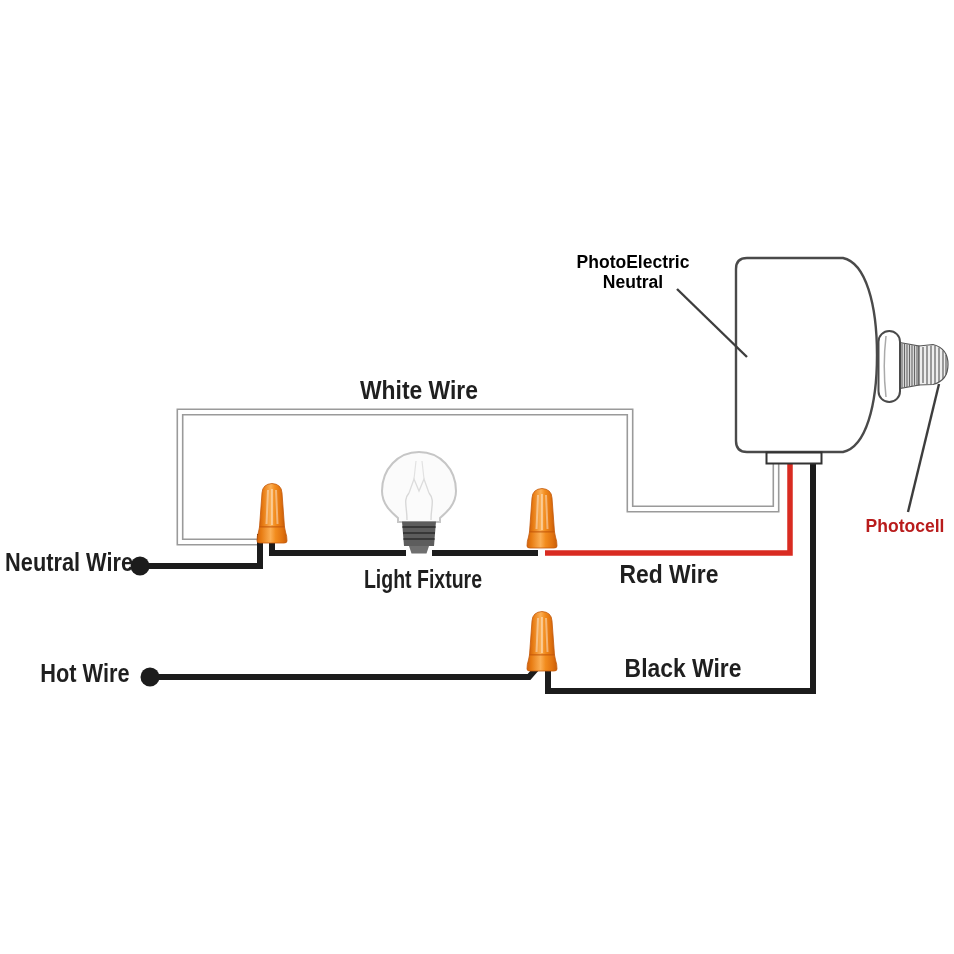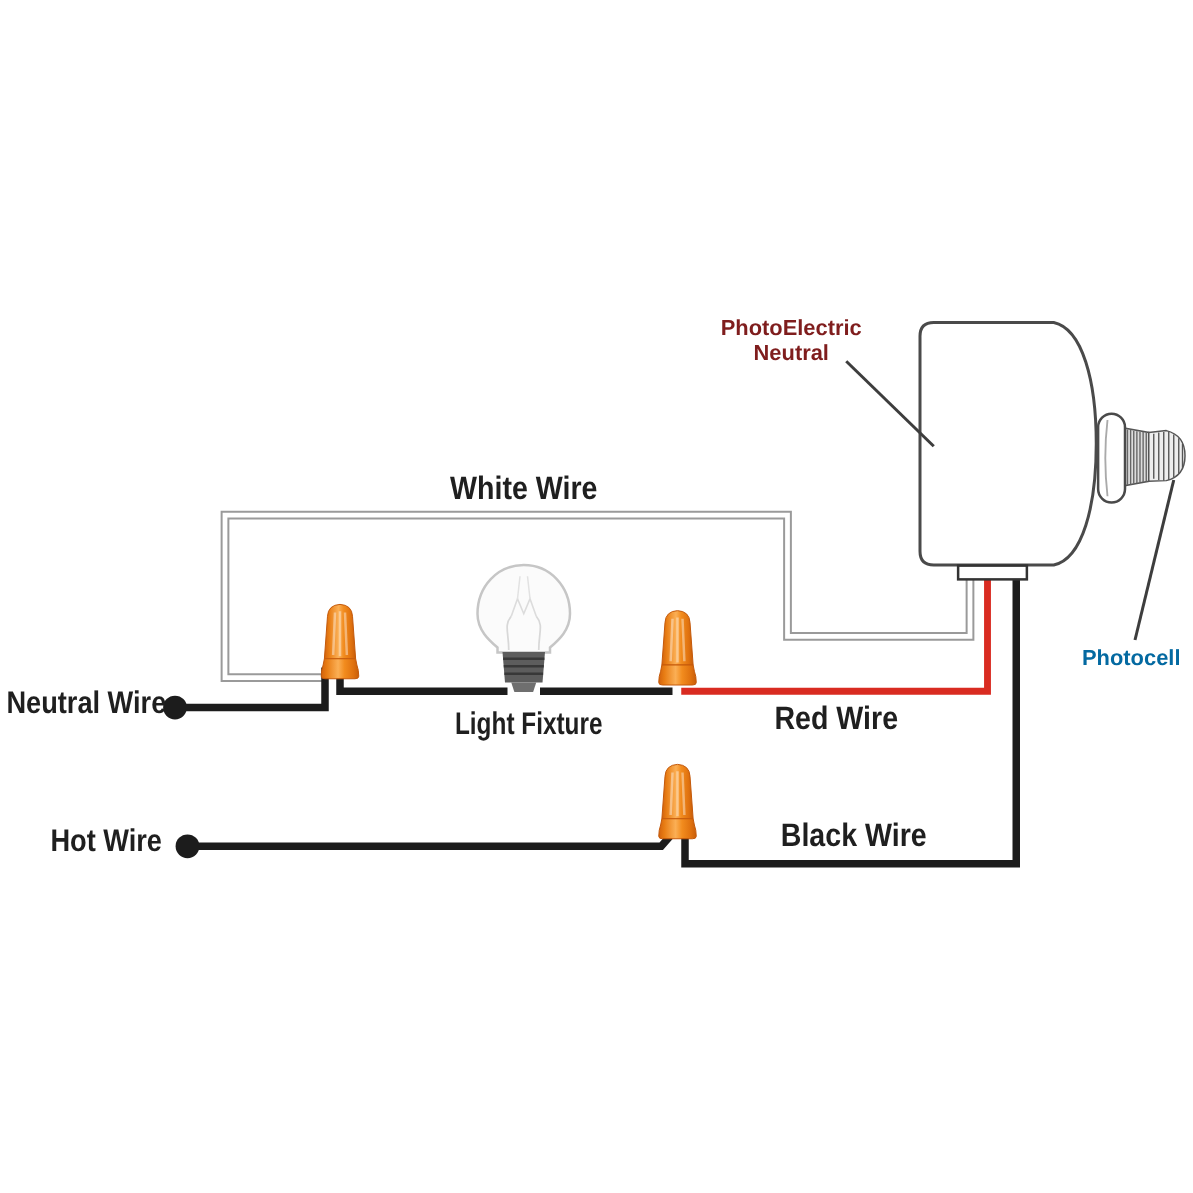--- a/index.html
+++ b/index.html
@@ -11,22 +11,22 @@
   .stage svg { position:absolute; left:0; top:0; }
   .lbl {
     position:absolute; font-weight:bold; color:#1f1f1f; white-space:nowrap;
   }
   .lbl-white    { left:419px; top:375px; font-size:26px; transform:translateX(-50%) scaleX(.88); }
   .lbl-neutral  { right:821px; top:548px; font-size:25px; transform:scaleX(.87); transform-origin:right top; }
   .lbl-hot      { right:824px; top:659px; font-size:25px; transform:scaleX(.87); transform-origin:right top; }
   .lbl-fixture  { left:423px; top:565px; font-size:25px; transform:translateX(-50%) scaleX(.78); }
   .lbl-red      { left:669px; top:559px; font-size:26px; transform:translateX(-50%) scaleX(.88); }
   .lbl-black    { left:683px; top:653px; font-size:26px; transform:translateX(-50%) scaleX(.88); }
-  .lbl-pes      { left:633px; top:252px; font-size:17.5px; line-height:20px; color:#7f1d1d; text-align:center; transform:translateX(-50%); }
-  .lbl-photocell{ left:905px; top:516px; font-size:17.5px; color:#0369a1; transform:translateX(-50%); }
+  .lbl-pes      { left:633px; top:252px; font-size:17.5px; line-height:20px; color:#000000; text-align:center; transform:translateX(-50%); }
+  .lbl-photocell{ left:905px; top:516px; font-size:17.5px; color:#b91c1c; transform:translateX(-50%); }
 </style>
 </head>
 <body>
 
 <div class="stage">
 
   <svg width="954" height="954" viewBox="0 0 954 954">
     <defs>
       <linearGradient id="nutgrad" x1="0" y1="0" x2="1" y2="0">
         <stop offset="0" stop-color="#d2620c"></stop>

